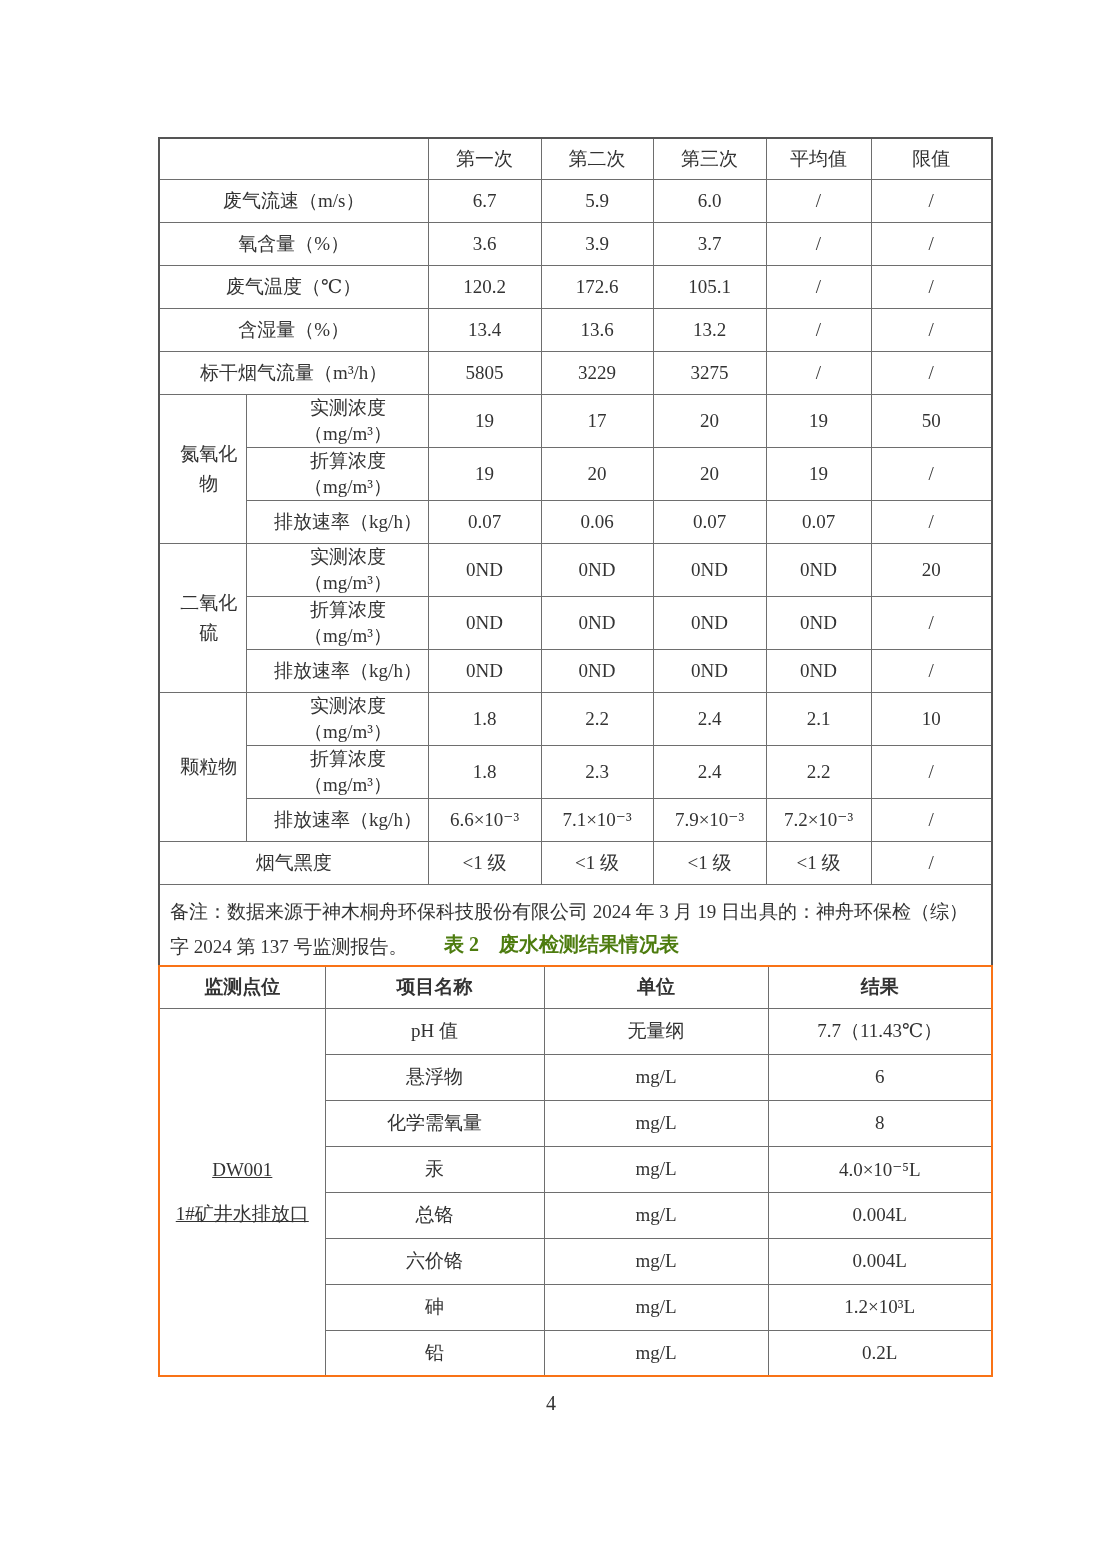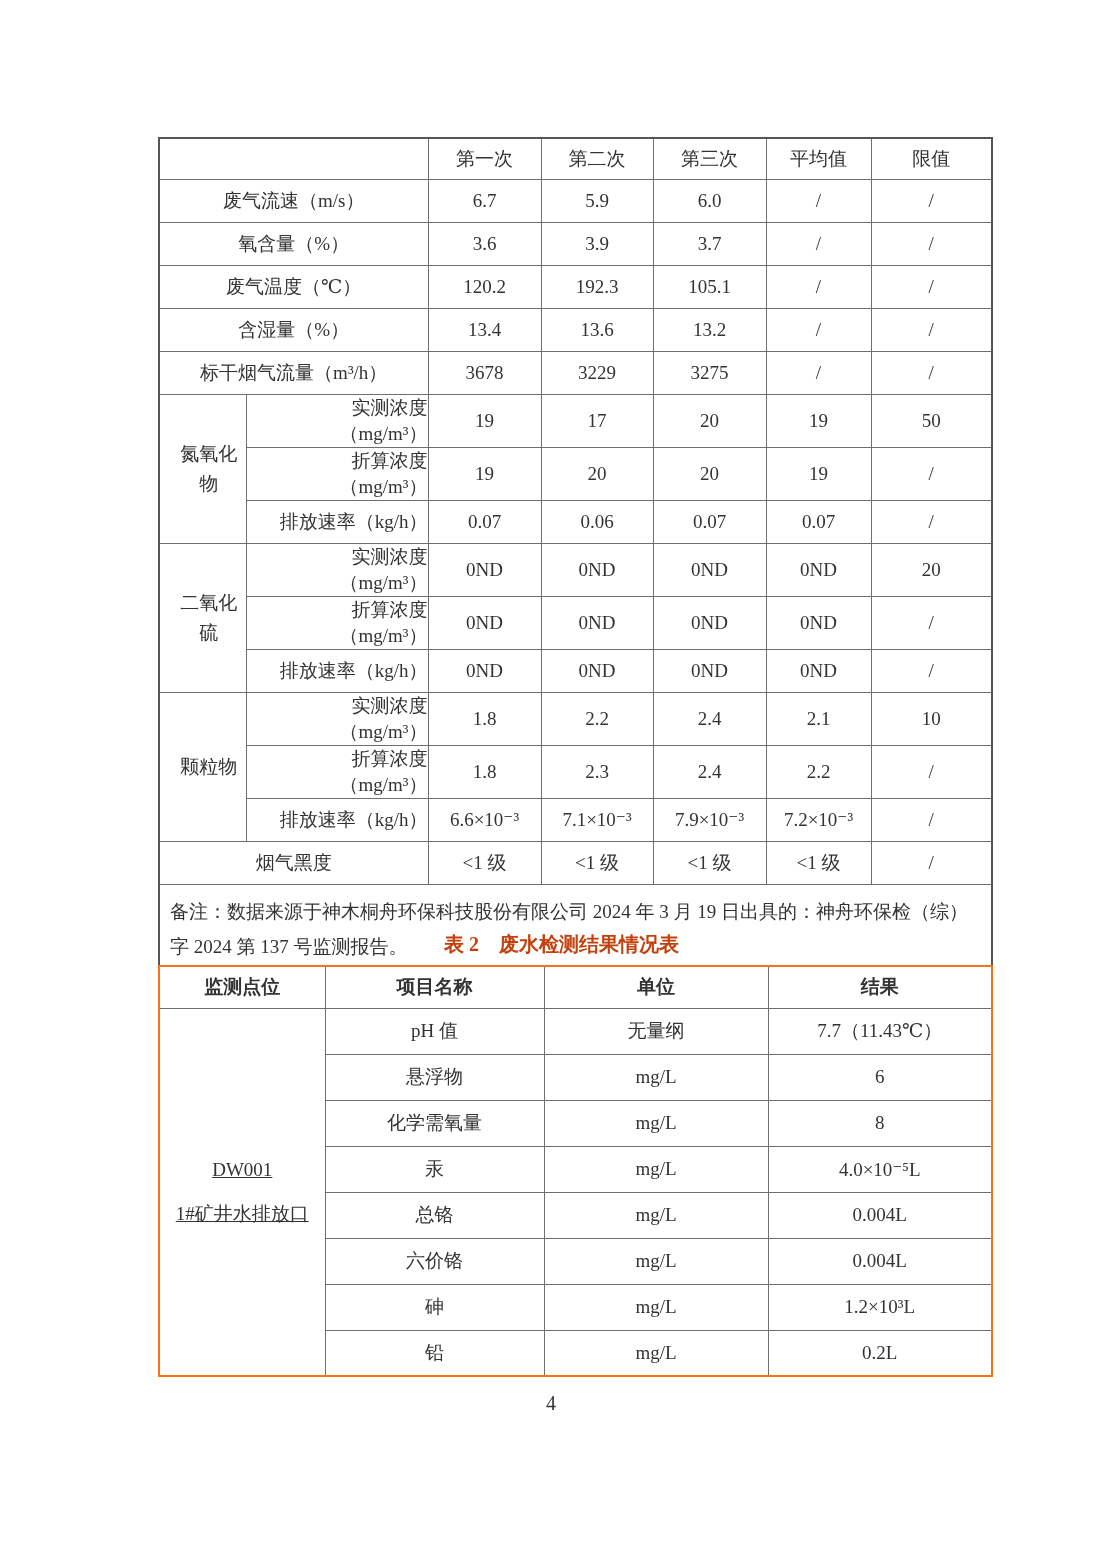--- a/index.html
+++ b/index.html
@@ -17,27 +17,27 @@
   }
   td,th {
     border:1px solid #6e6e6e;
     font-size:19px; text-align:center; vertical-align:middle;
     overflow:hidden; font-weight:normal; color:#333333;
   }
   #table1 { top:137px; width:833px; border:2px solid #555555; }
   #table1 tr { height:43px; }
   #table1 tr.hrow { height:41px; }
   #table1 tr.noterow { height:90px; }
-  .sub { text-align:right; padding-left:22px; }
+  .sub { text-align:center; padding-left:22px; }
   .grp { white-space:pre-line; line-height:1.55;padding-left:12px; }
   .note { text-align:left; padding:6px 10px; line-height:35px; }
 
   #t2title {
     position:absolute; left:145px; top:931px; width:833px;
-    text-align:center; font-weight:bold; font-size:20px; color:#c2410c;
+    text-align:center; font-weight:bold; font-size:20px; color:#4d7c0f;
   }
   #table2 { top:965px; width:833px; border:2px solid #f97316; }
   #table2 tr { height:46px; }
   #table2 tr.hrow2 { height:42px; }
   #table2 th { font-weight:bold; }
   .site div { line-height:44px;text-decoration:underline; }
 
   #pagenum {
     position:absolute; left:0; top:1392px; width:100%;
     text-align:center; font-size:20px; color:#333333;
@@ -80,36 +80,36 @@
       <td colspan="2" class="lbl">氧含量（%）</td>
       <td>3.6</td>
       <td>3.9</td>
       <td>3.7</td>
       <td>/</td>
       <td>/</td>
     </tr>
     <tr>
       <td colspan="2" class="lbl">废气温度（℃）</td>
       <td>120.2</td>
-      <td>192.3</td>
+      <td>172.6</td>
       <td>105.1</td>
       <td>/</td>
       <td>/</td>
     </tr>
     <tr>
       <td colspan="2" class="lbl">含湿量（%）</td>
       <td>13.4</td>
       <td>13.6</td>
       <td>13.2</td>
       <td>/</td>
       <td>/</td>
     </tr>
     <tr>
       <td colspan="2" class="lbl">标干烟气流量（m³/h）</td>
-      <td>3678</td>
+      <td>5805</td>
       <td>3229</td>
       <td>3275</td>
       <td>/</td>
       <td>/</td>
     </tr>
 
     <tr>
       <td rowspan="3" class="grp">氮氧化
 物</td>
       <td class="sub">实测浓度（mg/m³）</td>

